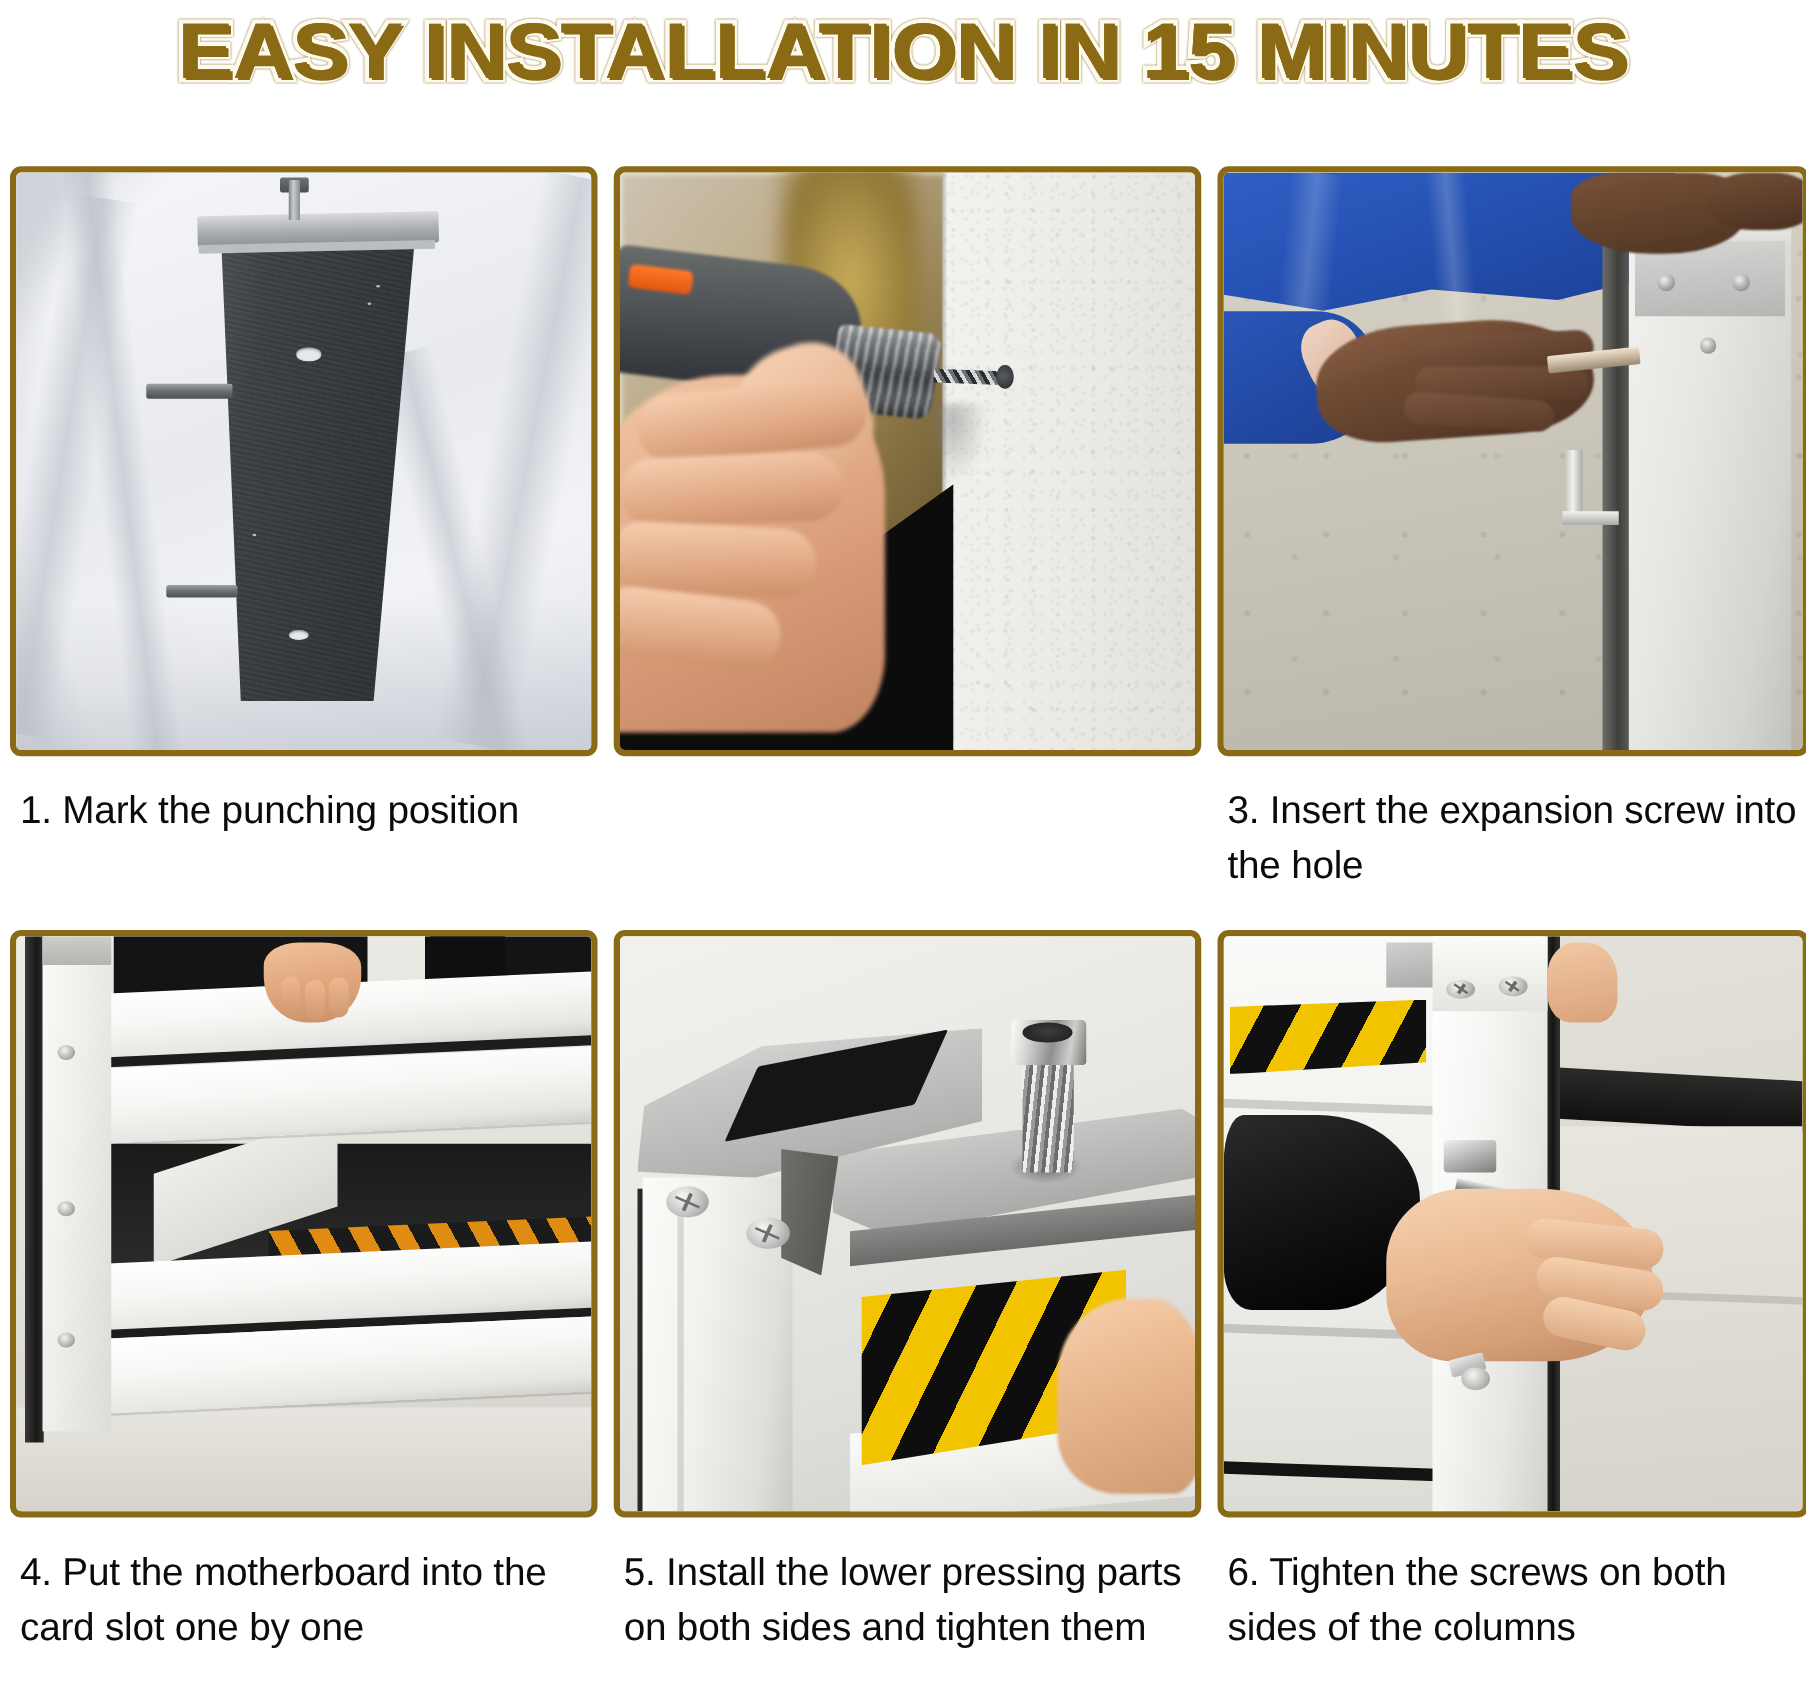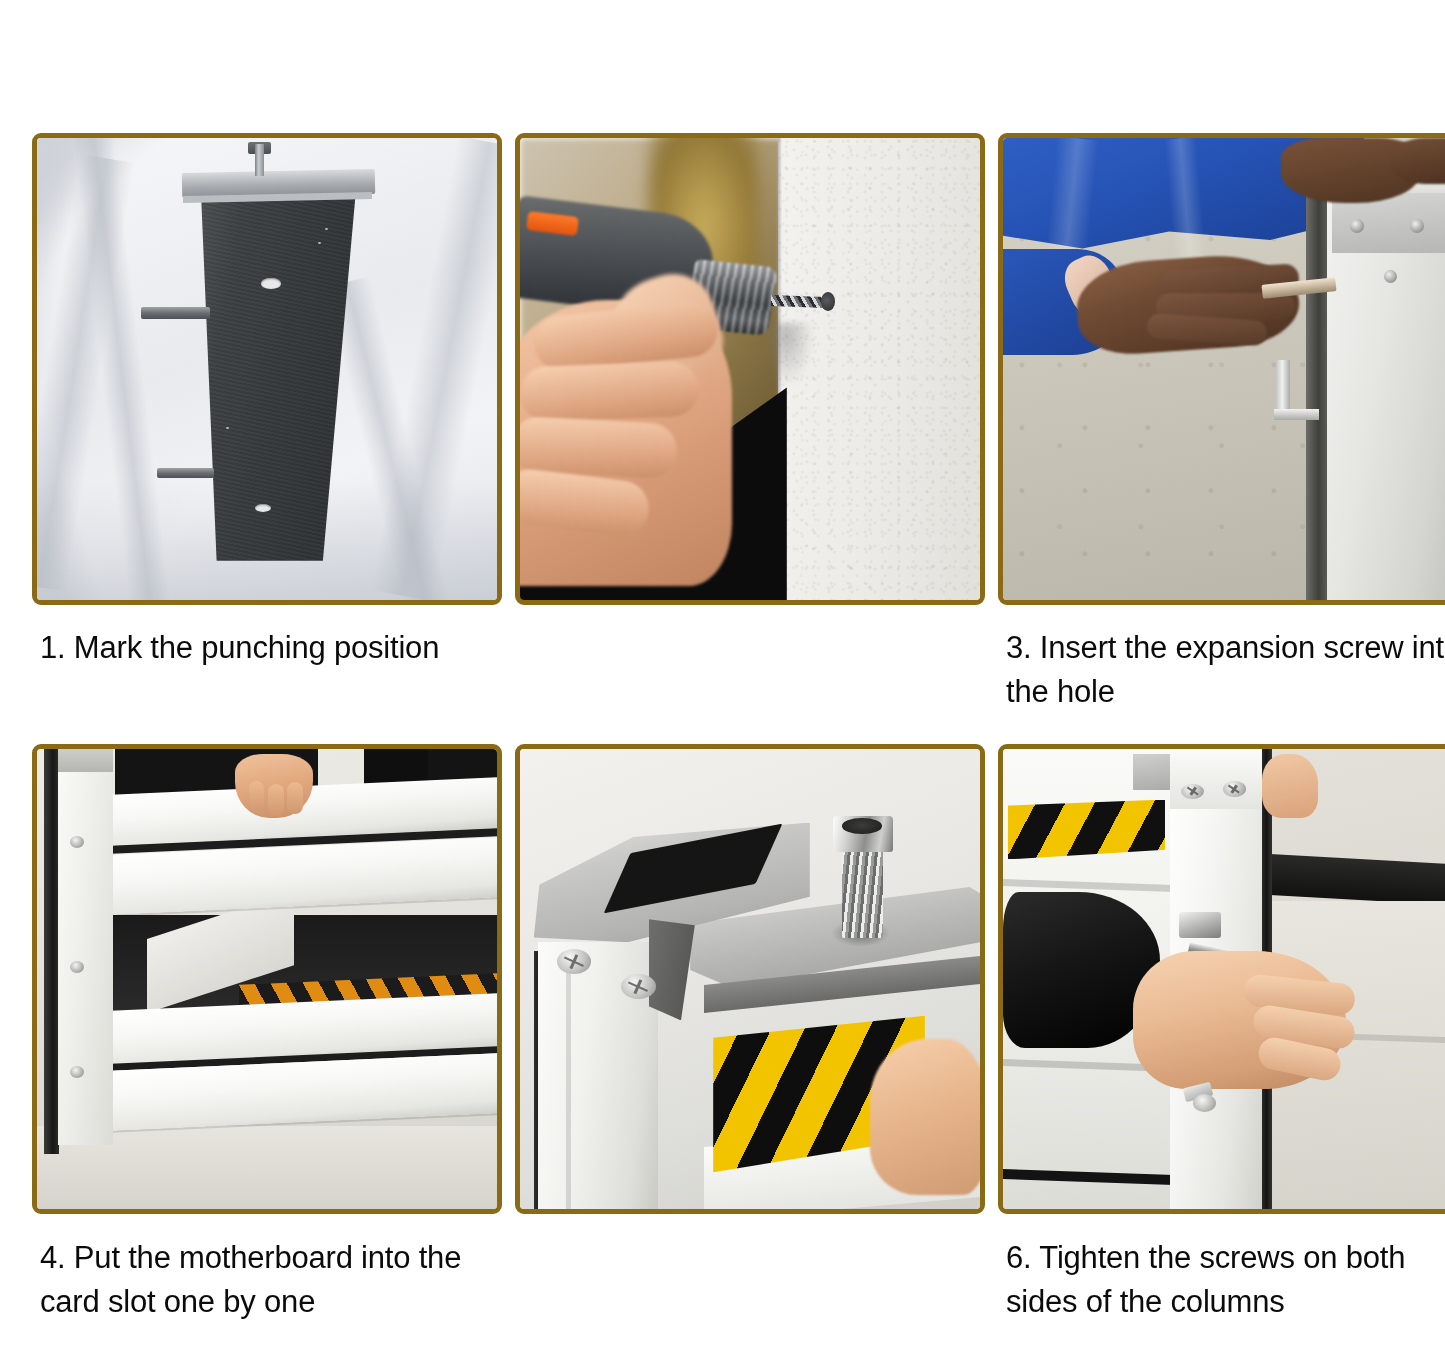--- a/index.html
+++ b/index.html
@@ -51,21 +51,21 @@
   .grid {
     position: absolute;
     left: 8px; top: 133px;
     width: 1432px;
     display: grid;
     grid-template-columns: 470px 470px 473px;
     column-gap: 13px;
     row-gap: 0px;
   }
 
-  .cell { width: 100%; margin-left: 24px; }
+  .cell { width: 100%; }
 
   .photo-frame {
     width: 100%;
     height: 472px;
     border: 5px solid #8a6a14;
     border-radius: 9px;
     overflow: hidden;
     position: relative;
     background: #ffffff;
     box-shadow: inset 0 0 0 2px #fdfbf0;
@@ -796,20 +796,23 @@
     left: 56%; top: 1%; width: 12%; height: 14%;
     background: linear-gradient(170deg, #f1c8a4, #d9a27b);
     border-radius: 40% 46% 30% 34%;
   }
 </style>
 </head>
 <body>
 
 <div class="page">
 
+  <div class="title-bar">
+    <div class="title-text">EASY INSTALLATION IN 15 MINUTES</div>
+  </div>
 
   <div class="grid">
 
     <div class="cell">
       <div class="photo-frame">
         <div class="photo">
           <div class="p1-bg"></div>
           <div class="p1-fold-a"></div>
           <div class="p1-fold-b"></div>
           <div class="p1-fold-c"></div>
@@ -938,20 +941,21 @@
           <div class="p5-bracket-hole"></div>
           <div class="p5-bracket-lip"></div>
           <div class="p5-bolt-shadow"></div>
           <div class="p5-bolt-thread"></div>
           <div class="p5-bolt-head"></div>
           <div class="p5-bolt-socket"></div>
           <div class="p5-scr1"></div>
           <div class="p5-scr2"></div>
         </div>
       </div>
+      <div class="caption">5. Install the lower pressing parts on both sides and tighten them</div>
     </div>
 
     <div class="cell">
       <div class="photo-frame">
         <div class="photo">
           <div class="p6-wall"></div>
           <div class="p6-skirting"></div>
           <div class="p6-floor"></div>
           <div class="p6-floor-line"></div>
           <div class="p6-panel-left"></div>

